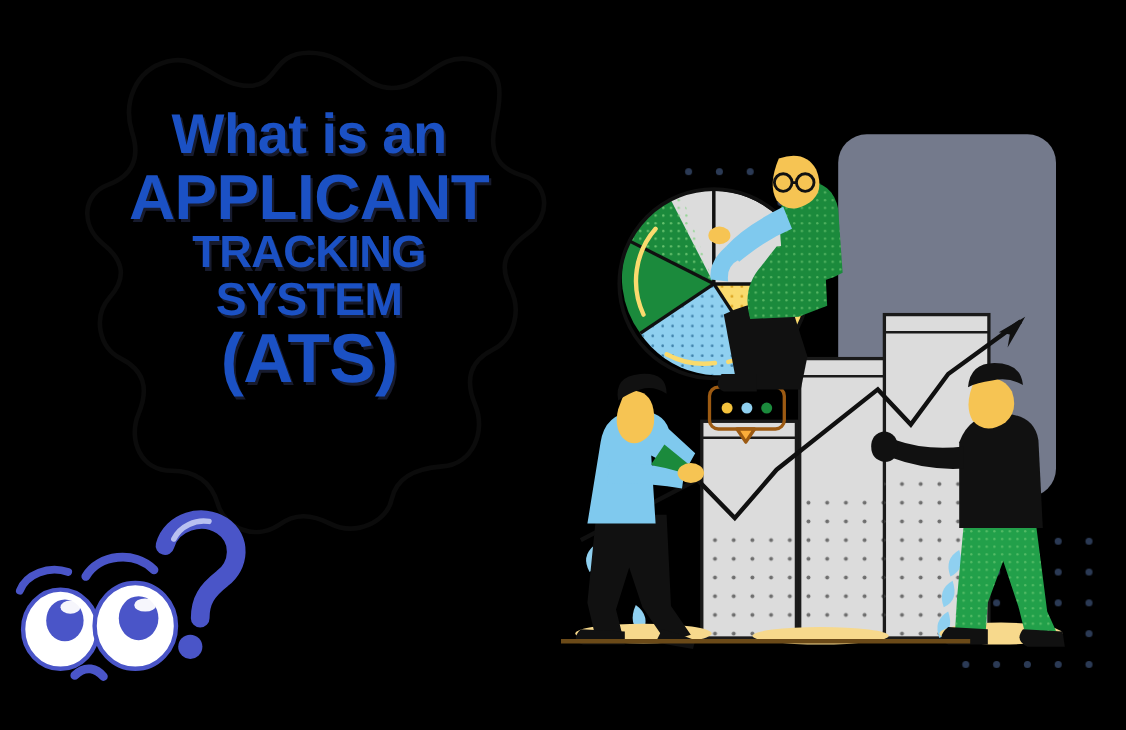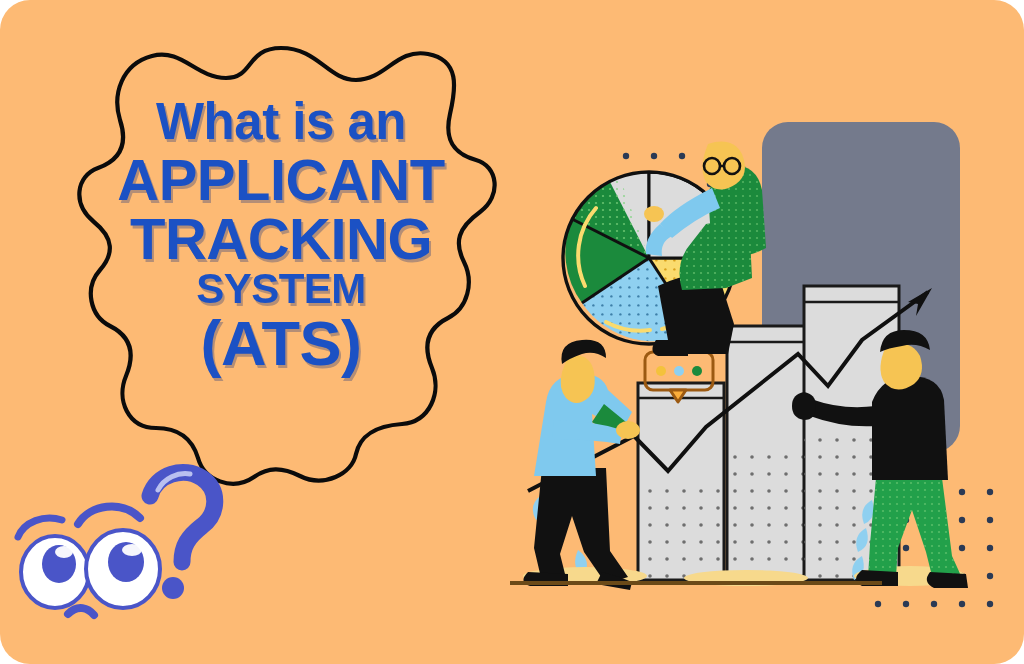--- a/index.html
+++ b/index.html
@@ -20,36 +20,36 @@
     color:#1B51C4;
     text-shadow:2px 3px 0 rgba(60,70,120,.38);
     font-weight:bold;
     letter-spacing:-0.5px;
     line-height:1.02;
     text-align:center;
     white-space:nowrap;
   }
   .hl-1{font-size:51px;margin-bottom:2px;}
   .hl-2{font-size:58px;}
-  .hl-3{font-size:58px;}
+  .hl-3{font-size:41px;}
   .hl-4{font-size:42px;}
   .hl-5{font-size:63px;}
 
   
   #emoji{position:absolute;left:6px;top:452px;width:230px;height:180px;}
   #emoji svg{display:block;width:100%;height:100%;}
 
   
   #illus{position:absolute;left:510px;top:96px;width:500px;height:530px;}
   #illus svg{display:block;width:100%;height:100%;}
 </style>
 </head>
 <body>
 
-<div id="stage" style="background: #fdba74; border-radius: 30px;">
+<div id="stage" style="background: #000000;">
 
   <div id="frame-wrap">
     <svg viewBox="0 0 450 460" fill="none">
       <path d="M225 12
            C 262 12, 272 44, 300 44
            C 330 44, 340 12, 372 18
            C 404 24, 400 52, 394 78
            C 388 104, 398 118, 420 124
            C 442 130, 446 160, 424 176
            C 402 192, 398 206, 408 226

